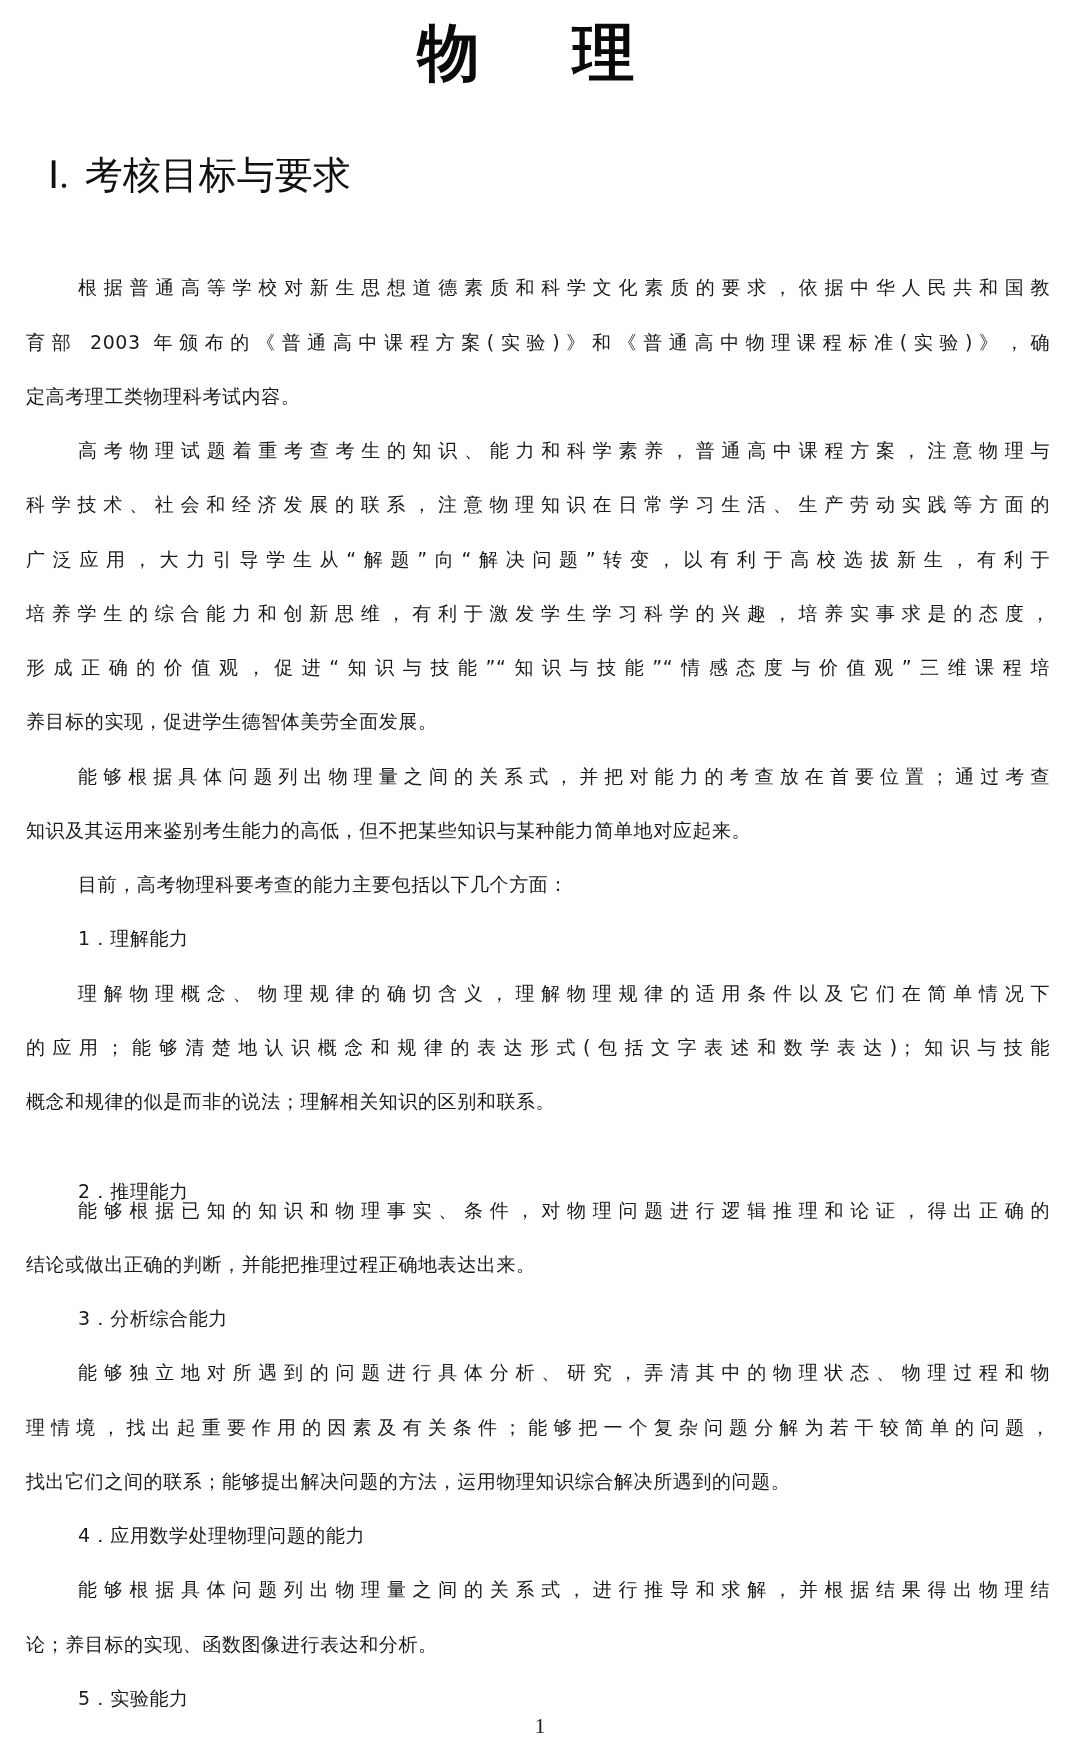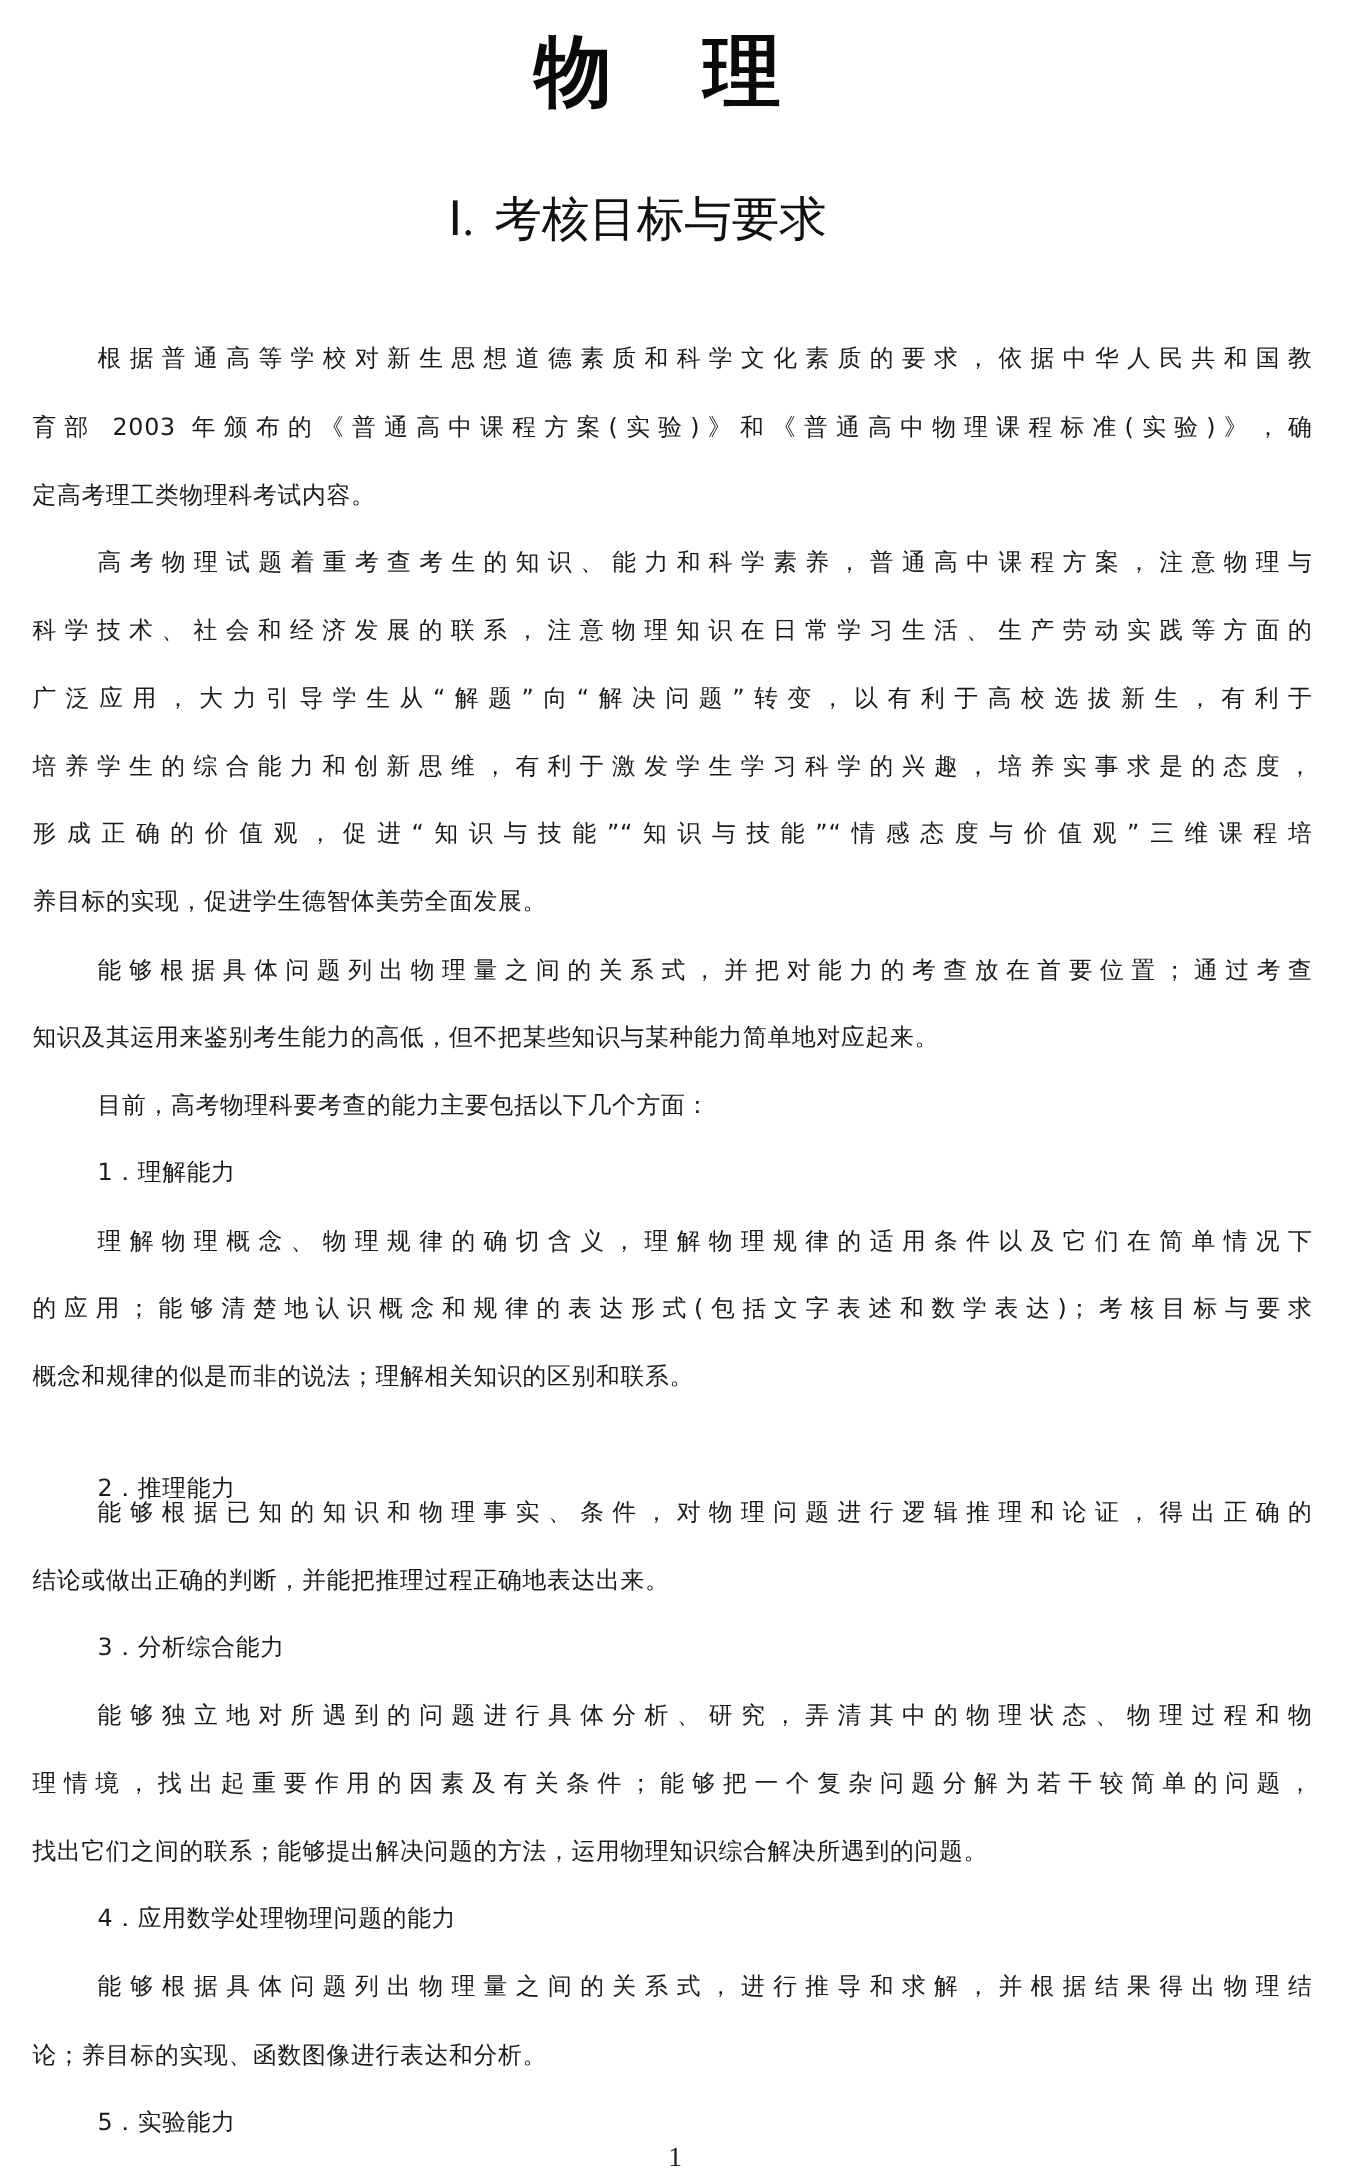--- a/index.html
+++ b/index.html
@@ -1,22 +1,22 @@
 <!DOCTYPE html>
 <html><head>
 <meta charset="utf-8">
 <style>
   html, body { margin: 0; padding: 0; background: #ffffff; }
   body { width: 1080px; height: 1740px; position: relative; overflow: hidden;
          font-family: "DejaVu Serif", "Liberation Serif", serif; color: #111; }
   .title { position: absolute; left: 0; width: 1080px; top: 18px; text-align: center;
            font-size: 62px; font-weight: bold; letter-spacing: 28px; line-height: 80px;
-           font-family: Liberation Sans, sans-serif; color: #0a0a0a; }
-  .subtitle { position: absolute; left: 0; width: 1020px; top: 150px; text-align: center;
-              font-size: 38px; line-height: 50px; font-family: "DejaVu Sans", sans-serif; color: #111; }
+           font-family: Liberation Mono, monospace; color: #0a0a0a; }
+  .subtitle { position: absolute; left: 0; width: 1020px; top: 150px; 
+              font-size: 38px; line-height: 50px; font-family: "DejaVu Sans", sans-serif; color: #111; padding-left: 48px; }
   .subtitle .num { font-family: "Liberation Serif", serif; margin-right: 16px; }
   .line { position: absolute; left: 26px; width: 1024px; font-size: 19px; line-height: 34px;
           white-space: nowrap; font-family: "DejaVu Sans", sans-serif; color: #1a1a1a; letter-spacing: 0.6px; }
   .line.indent { left: 78px; width: 972px; }
   .line.just { text-align: justify; text-align-last: justify; }
   .page-num { position: absolute; left: 0; width: 1080px; top: 1713px; text-align: center;
               font-size: 22px; line-height: 26px; font-family: "Liberation Serif", serif; color: #222; }
 </style>
 </head>
 <body>
@@ -38,21 +38,21 @@
   <div class="line just" style="top:650px">形成正确的价值观，促进“知识与技能”“知识与技能”“情感态度与价值观”三维课程培</div>
   <div class="line" style="top:704px">养目标的实现，促进学生德智体美劳全面发展。</div>
 
   <div class="line indent just" style="top:759px">能够根据具体问题列出物理量之间的关系式，并把对能力的考查放在首要位置；通过考查</div>
   <div class="line" style="top:813px">知识及其运用来鉴别考生能力的高低，但不把某些知识与某种能力简单地对应起来。</div>
 
   <div class="line indent" style="top:867px">目前，高考物理科要考查的能力主要包括以下几个方面：</div>
 
   <div class="line indent" style="top:921px">1．理解能力</div>
   <div class="line indent just" style="top:976px">理解物理概念、物理规律的确切含义，理解物理规律的适用条件以及它们在简单情况下</div>
-  <div class="line just" style="top:1030px">的应用；能够清楚地认识概念和规律的表达形式(包括文字表述和数学表达)；考核目标与要求</div>
+  <div class="line just" style="top:1030px">的应用；能够清楚地认识概念和规律的表达形式(包括文字表述和数学表达)；知识与技能</div>
   <div class="line" style="top:1084px">概念和规律的似是而非的说法；理解相关知识的区别和联系。</div>
 
   <div class="line indent" style="top:1174px">2．推理能力</div>
   <div class="line indent just" style="top:1193px">能够根据已知的知识和物理事实、条件，对物理问题进行逻辑推理和论证，得出正确的</div>
   <div class="line" style="top:1247px">结论或做出正确的判断，并能把推理过程正确地表达出来。</div>
 
   <div class="line indent" style="top:1301px">3．分析综合能力</div>
   <div class="line indent just" style="top:1355px">能够独立地对所遇到的问题进行具体分析、研究，弄清其中的物理状态、物理过程和物</div>
   <div class="line just" style="top:1410px">理情境，找出起重要作用的因素及有关条件；能够把一个复杂问题分解为若干较简单的问题，</div>
   <div class="line" style="top:1464px">找出它们之间的联系；能够提出解决问题的方法，运用物理知识综合解决所遇到的问题。</div>

